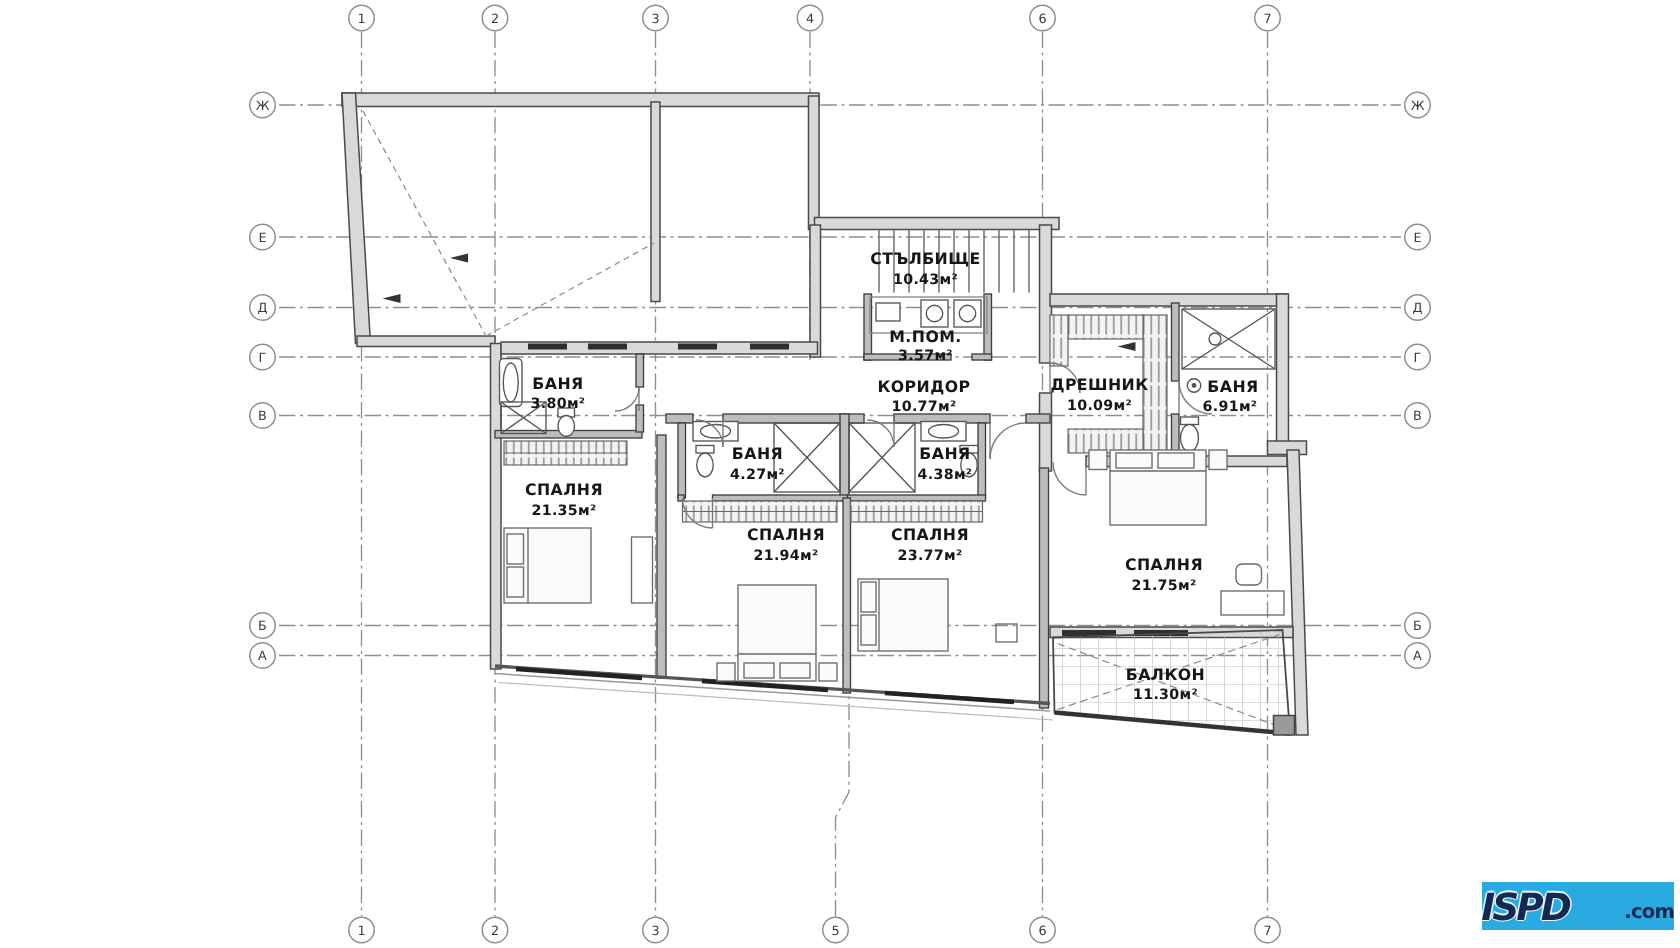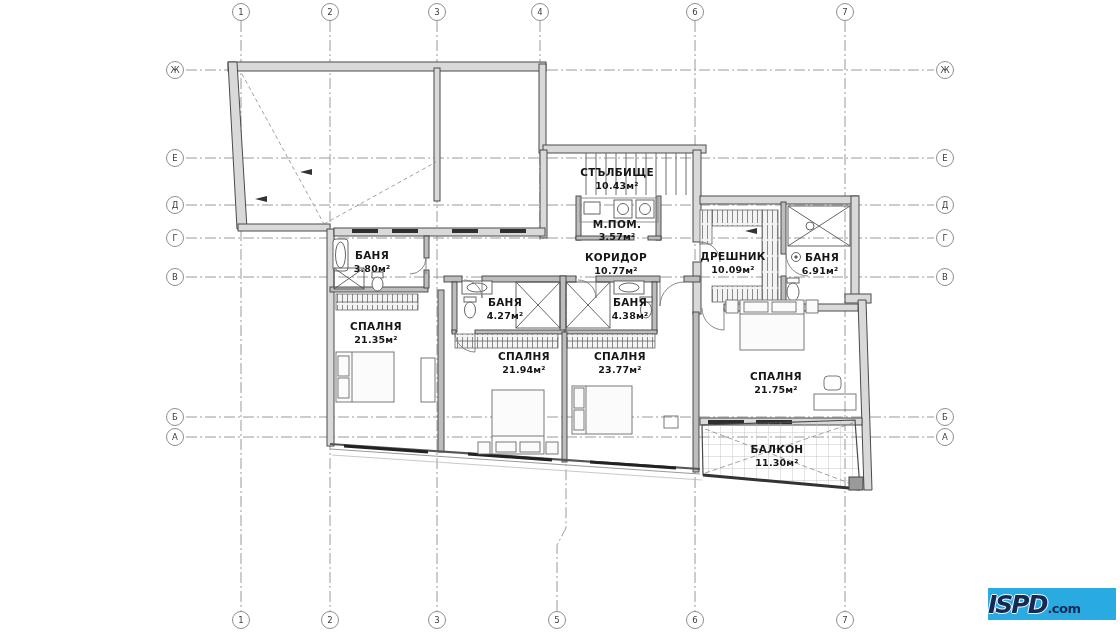--- a/index.html
+++ b/index.html
@@ -4,25 +4,25 @@
 <style>
   html,body{margin:0;padding:0;background:#ffffff;}
   .stage{position:relative;width:1120px;height:632px;background:#fff;overflow:hidden;
          font-family:"DejaVu Sans","Liberation Sans",sans-serif;}
   svg{position:absolute;left:0;top:0;}
   svg text{font-family:"DejaVu Sans","Liberation Sans",sans-serif;}
   .room-name{font-size:10.5px;font-weight:bold;fill:#161616;letter-spacing:.3px;}
   .room-area{font-size:9.5px;font-weight:bold;fill:#161616;letter-spacing:.2px;}
   .grid-label{font-size:8.5px;fill:#3c3c3c;}
   .logo{position:absolute;left:988px;top:588px;width:128px;height:32px;background:#29abe2;
-        display:flex;align-items:center;justify-content:flex-start;gap:1px;}
+        display:flex;align-items:center;justify-content:flex-end;gap:1px;}
   .logo-main{font-style:italic;font-weight:bold;font-size:25px;line-height:1;color:#152a52;
              letter-spacing:-2px;
              text-shadow:1px 0 0 #eaf7ff,-1px 0 0 #eaf7ff,0 1px 0 #eaf7ff,0 -1px 0 #eaf7ff;}
-  .logo-suffix{font-size:13px;font-weight:bold;color:#152a52;margin-top:8px;letter-spacing:-.5px;}
+  .logo-suffix{font-size:13px;font-weight:bold;color:#152a52;margin-top:8px;letter-spacing:-.5px;margin-left:36px;}
 </style>
 </head>
 <body>
 
 <div class="stage">
 <svg width="1120" height="632" viewBox="0 0 1120 632">
   <defs>
     <pattern id="wrd" width="5" height="16" patternUnits="userSpaceOnUse">
       <rect width="5" height="16" fill="#f3f3f3"></rect>
       <line x1="2.5" y1="1" x2="2.5" y2="15" stroke="#8a8a8a" stroke-width="1"></line>

